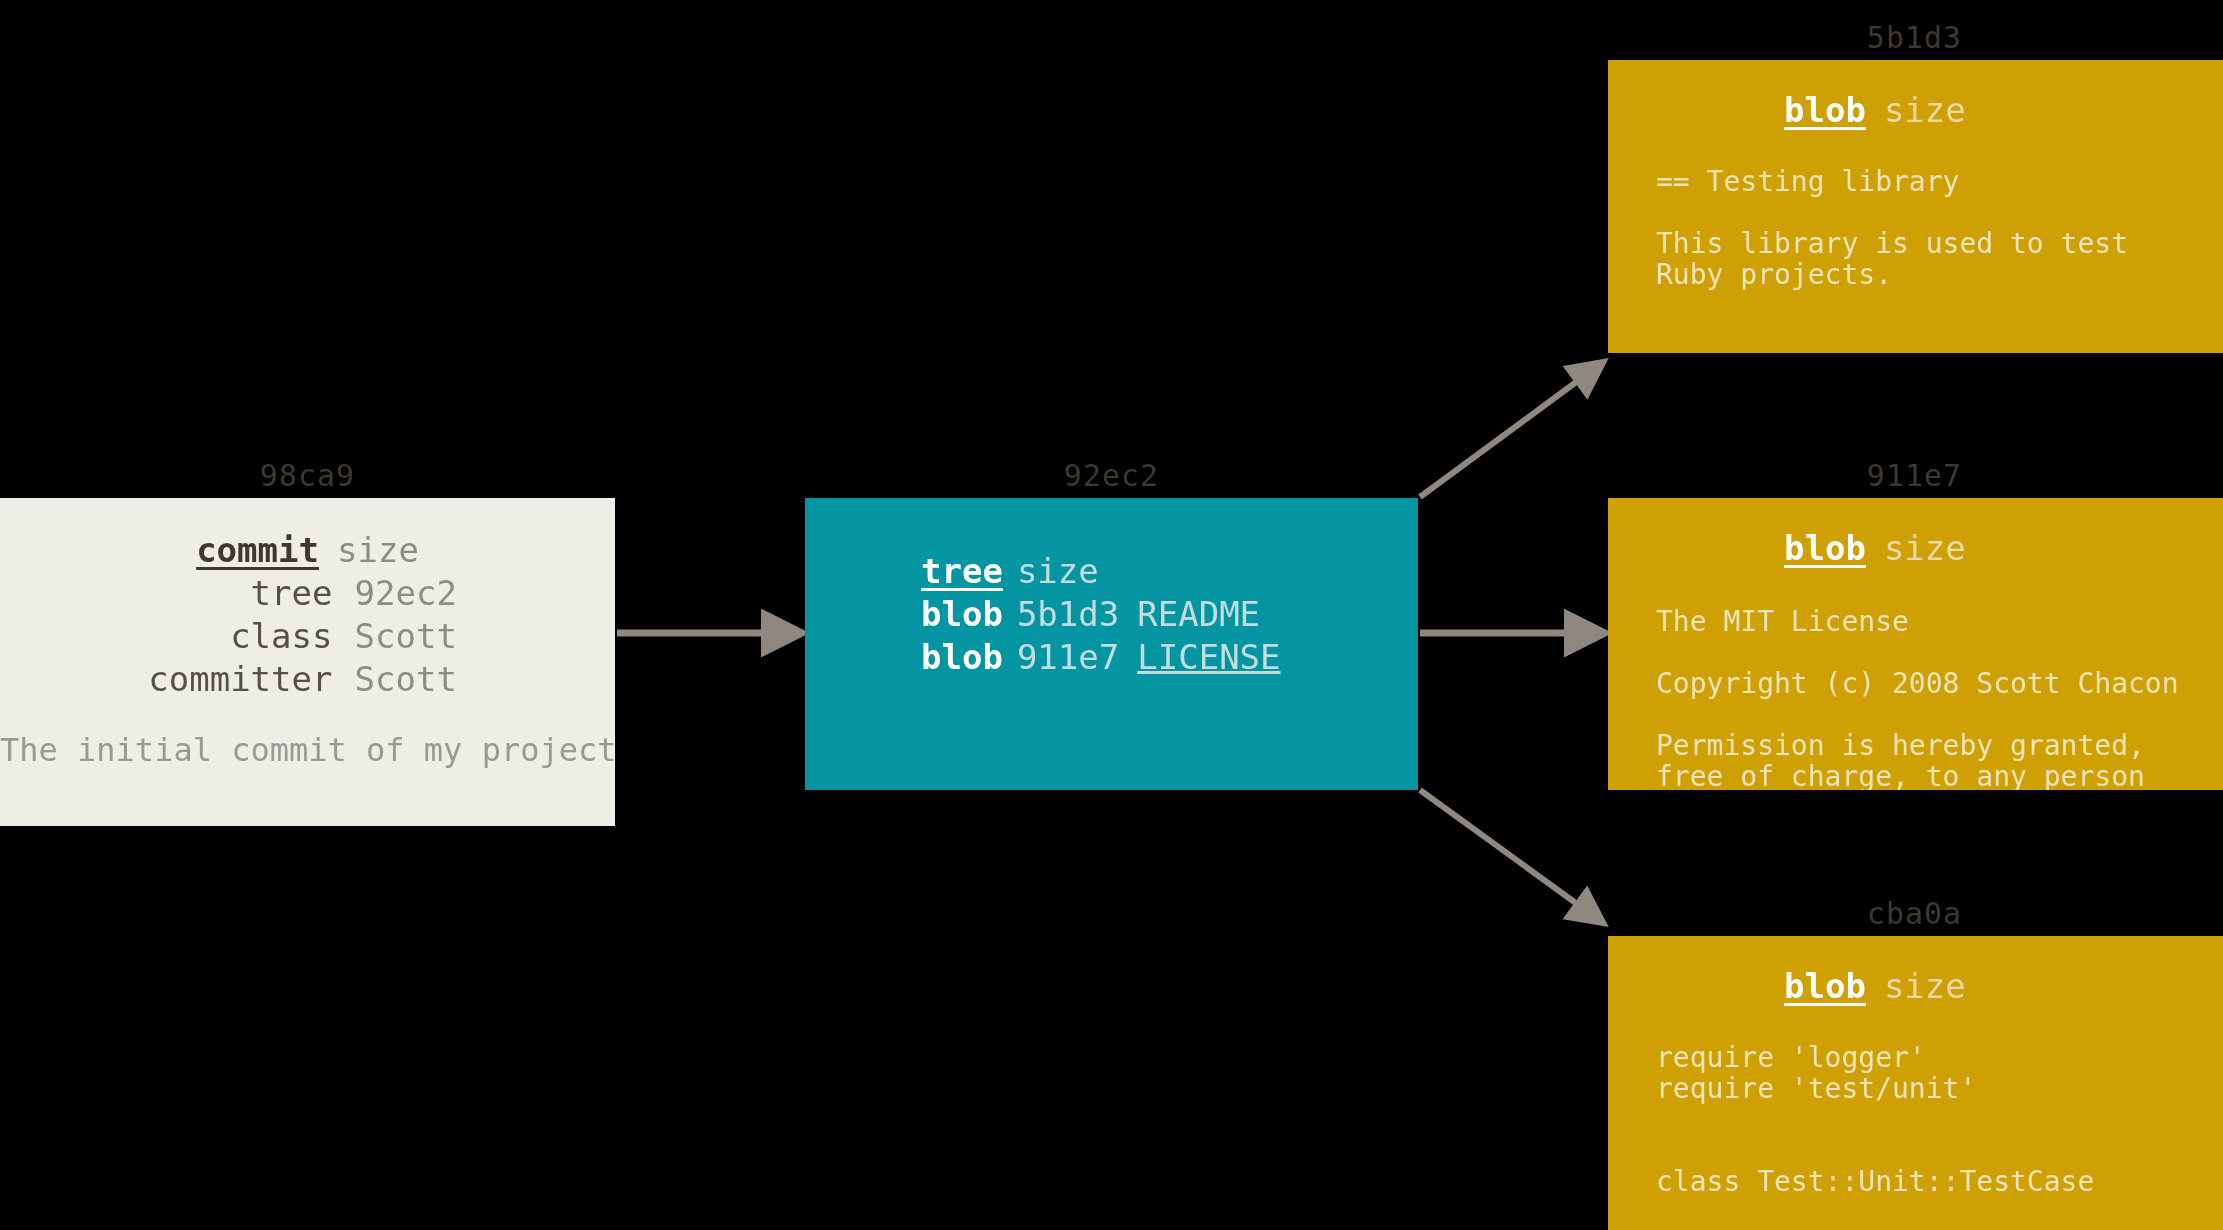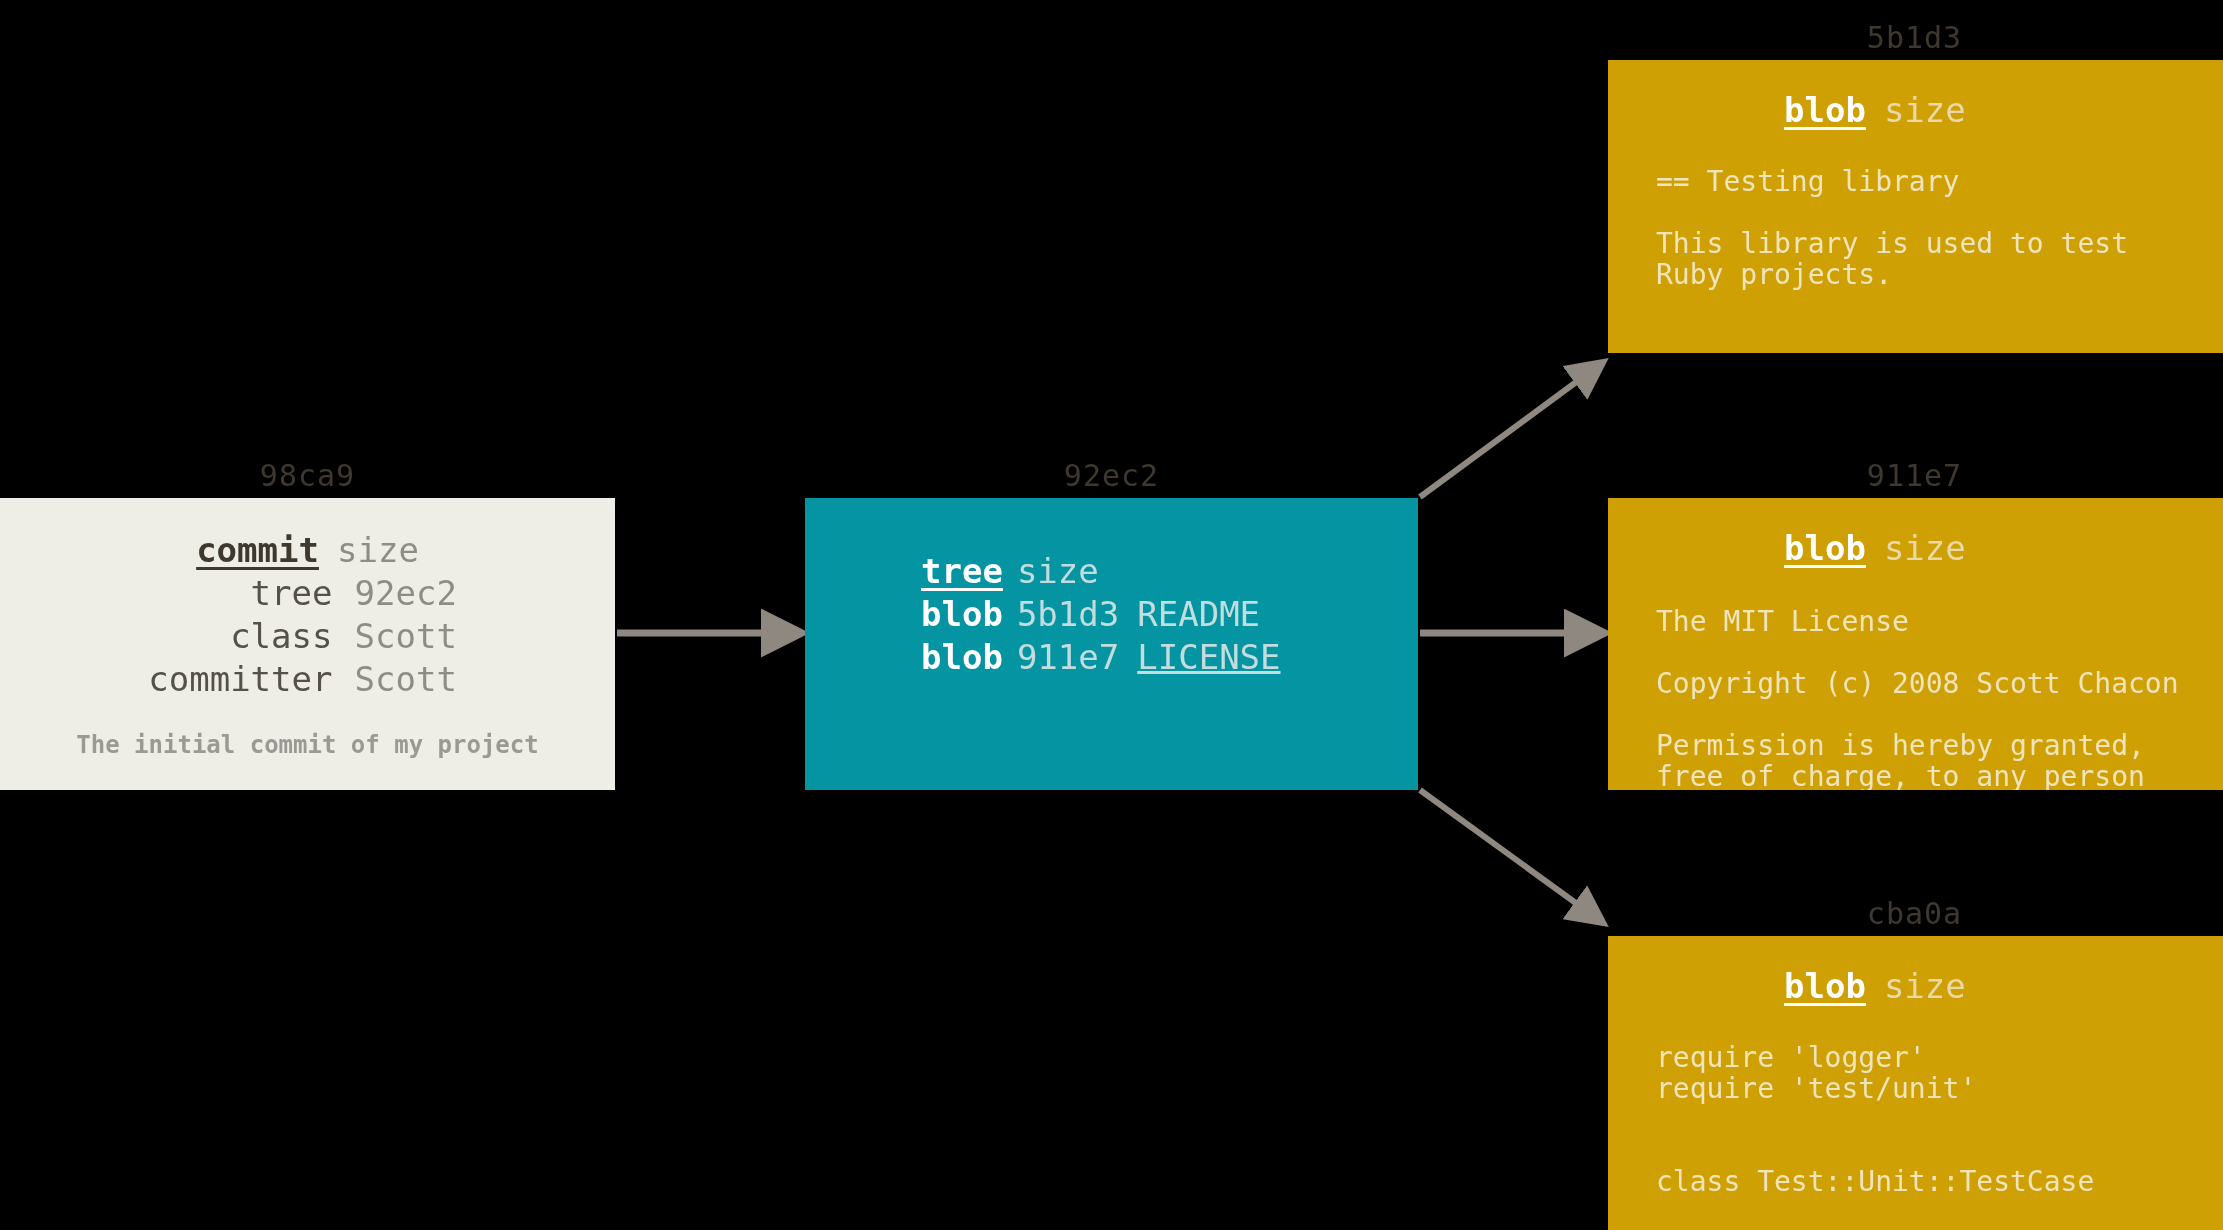--- a/index.html
+++ b/index.html
@@ -87,23 +87,22 @@
     width: 150px;
     display: inline-block;
     text-align: left;
     padding-left: 22px;
     box-sizing: border-box;
   }
   .commit-msg {
     margin-top: 30px;
     text-align: center;
     color: #9a9a95;
-    font-size: 24px;
-    white-space: nowrap;
-    font-weight: bold;
+    font-size: 32px;
+    white-space: nowrap;
   }
 
   
   .tree-box {
     background: #0494a2;
   }
   .tree-inner {
     margin-top: 52px;
     padding-left: 116px;
     font-size: 34px;
@@ -170,21 +169,21 @@
 
     <line x1="1420" y1="497" x2="1602" y2="363" stroke="#8e8880" stroke-width="6" marker-end="url(#ah)"></line>
 
     <line x1="1420" y1="633" x2="1603" y2="633" stroke="#8e8880" stroke-width="7" marker-end="url(#ah)"></line>
 
     <line x1="1420" y1="790" x2="1602" y2="922" stroke="#8e8880" stroke-width="6" marker-end="url(#ah)"></line>
   </svg>
 
   <div class="node-hash" style="left:0px; top:458px; width:615px;">98ca9</div>
 
-  <div class="node commit-box" style="left:0px; top:498px; width:615px; height:292px;">
+  <div class="node commit-box" style="left:0px; top:498px; width:615px; height:328px;">
     <div class="commit-head">
       <span class="kw">commit</span><span class="val" style="padding-left:18px;">size</span>
     </div>
     <div class="commit-rows">
       <div class="commit-row">
         <span class="k">tree</span>
           <span class="v">92ec2</span>
       </div>
       <div class="commit-row">
         <span class="k">class</span>

